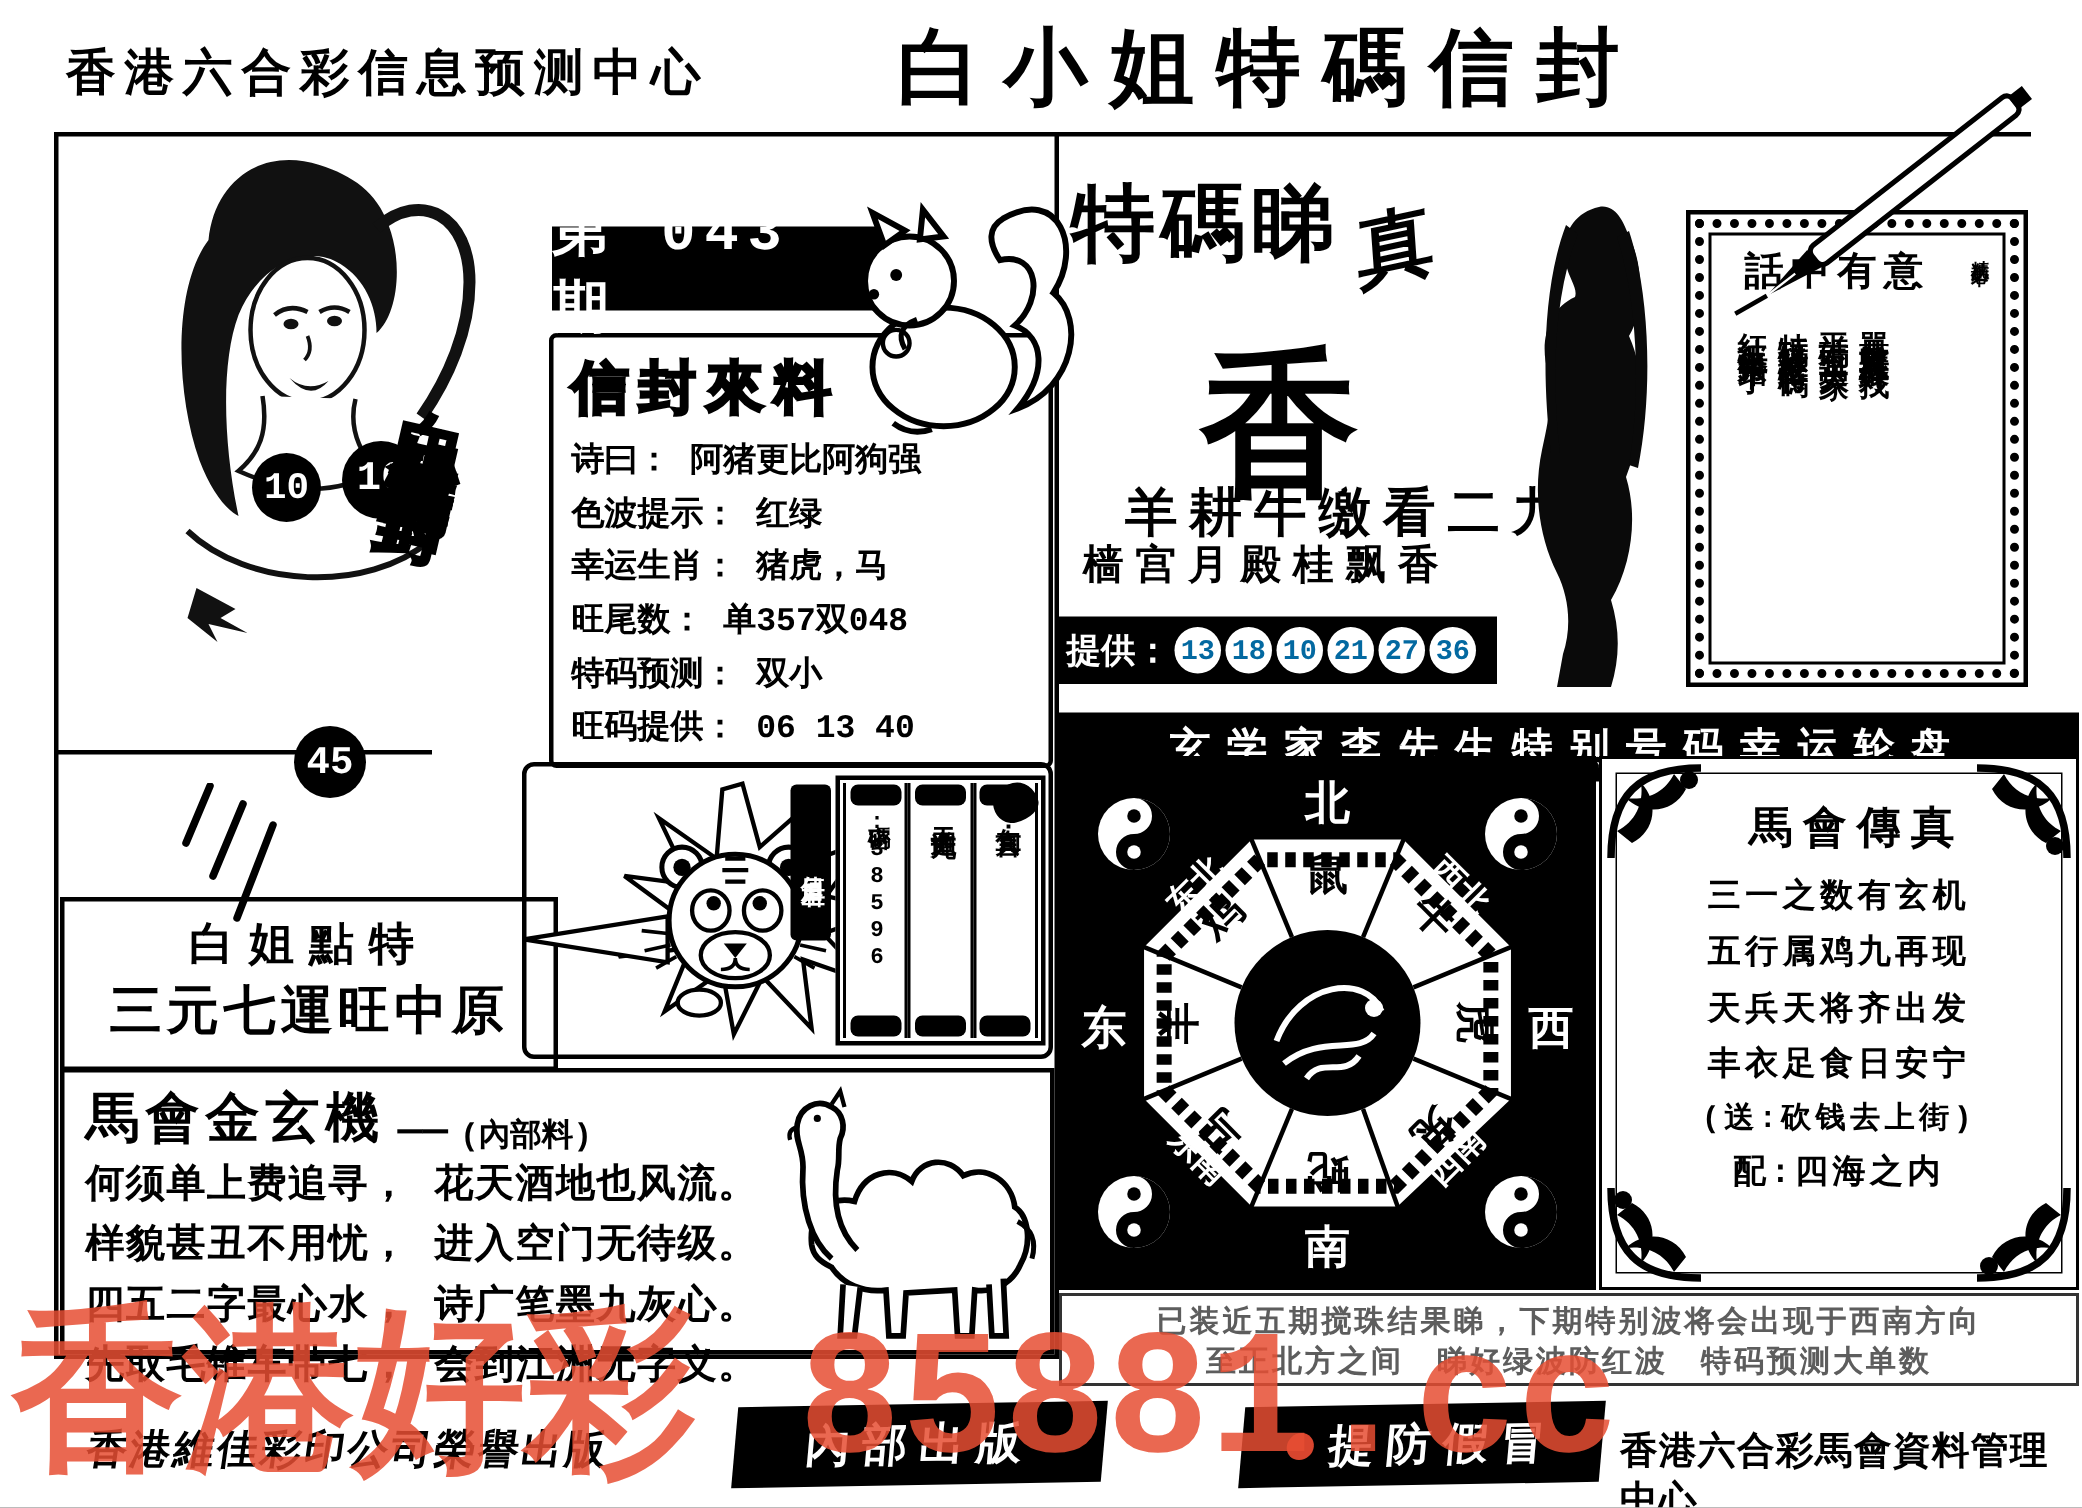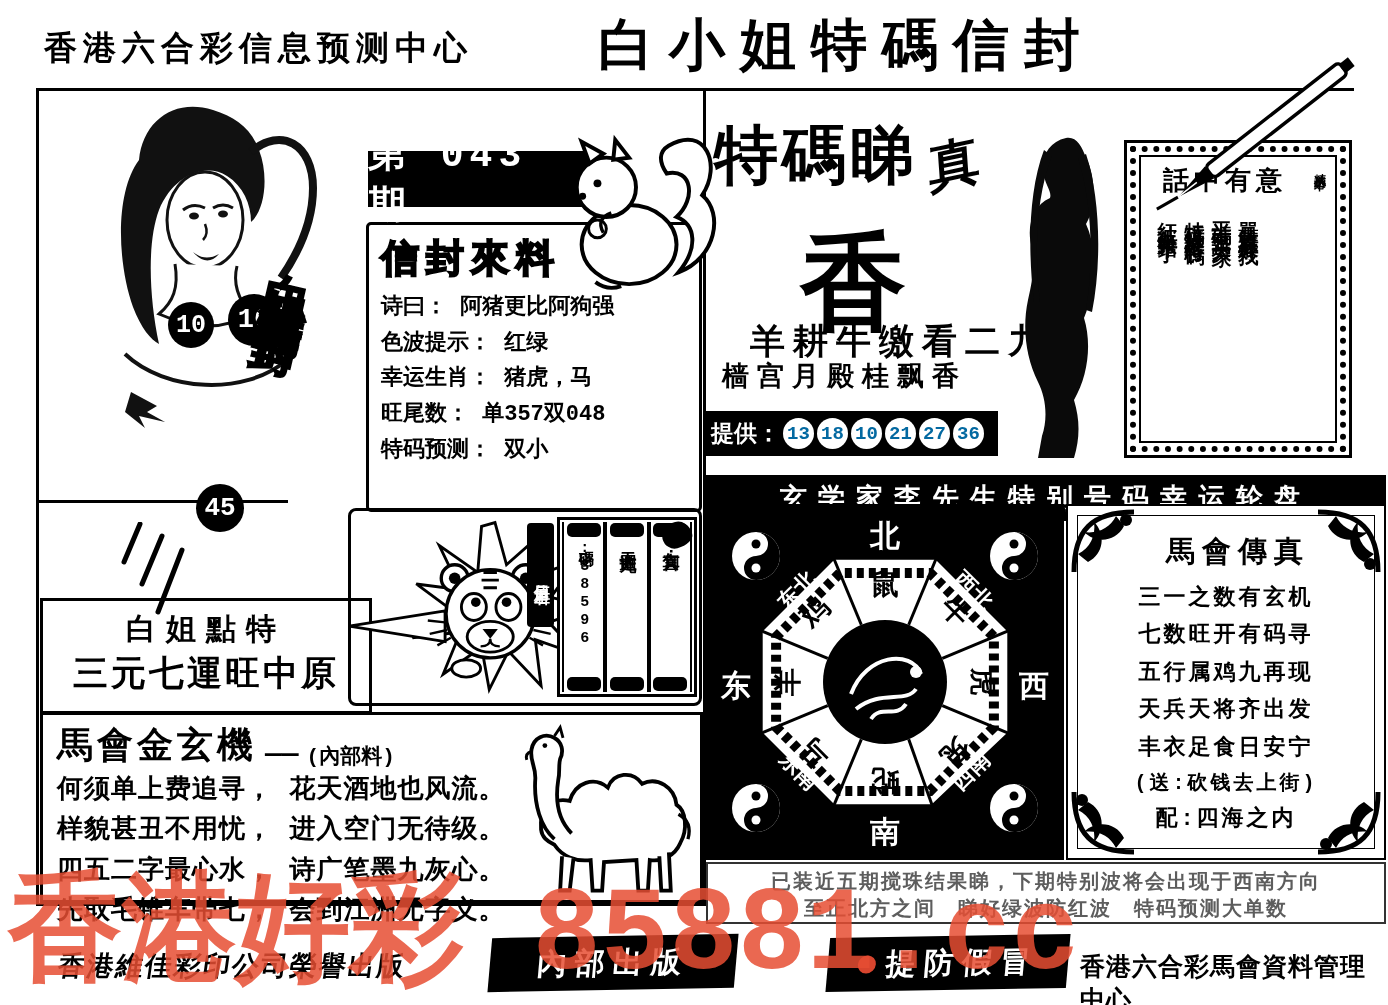--- a/index.html
+++ b/index.html
@@ -105,24 +105,25 @@
   </svg>
 
   <div class="abs" style="left:366px;top:222px;width:336px;height:290px;border:3px solid #000;border-radius:5px;
               box-sizing:border-box;padding:6px 12px;">
     <div class="b outline-txt" style="font-size:38px;letter-spacing:7px;margin:2px 0 6px;-webkit-text-stroke:2.2px #000;">信封來料</div>
     <div class="b" style="font-size:22px;line-height:1.62;">诗曰： 阿猪更比阿狗强</div>
     <div class="b" style="font-size:22px;line-height:1.62;">色波提示： 红绿</div>
     <div class="b" style="font-size:22px;line-height:1.62;">幸运生肖： 猪虎，马</div>
     <div class="b" style="font-size:22px;line-height:1.62;">旺尾数： 单357双048</div>
     <div class="b" style="font-size:22px;line-height:1.62;">特码预测： 双小</div>
+    <div class="b" style="font-size:22px;line-height:1.62;">旺码提供： 06 13 40</div>
   </div>
 
   <div class="abs" style="left:714px;top:112px;display:flex;align-items:flex-start;gap:10px;">
-    <span class="b" style="font-size:64px;letter-spacing:4px;">特碼睇</span>
+    <span class="b" style="font-size:56px;letter-spacing:4px;">特碼睇</span>
     <span class="b" style="font-size:52px;margin-top:18px;transform:rotate(-12deg) skewX(-8deg);display:inline-block;">真</span>
   </div>
   <div class="abs b" style="left:800px;top:212px;font-size:106px;">香</div>
   <div class="abs b" style="left:722px;top:318px;font-size:35px;letter-spacing:8px;margin-left:28px;">羊耕牛缴看二九</div>
   <div class="abs b" style="left:722px;top:358px;font-size:27px;letter-spacing:8px;">樯宫月殿桂飘香</div>
 
   <div class="banner" style="left:706px;top:392px;width:292px;height:45px;justify-content:flex-start;gap:3px;padding:0 5px;box-sizing:border-box;">
     <span class="b" style="font-size:23px;letter-spacing:0;">提供：</span>
     <span class="num-ball">13</span>
     <span class="num-ball">18</span>
@@ -308,21 +309,20 @@
       <circle cx="58" cy="14" r="6" fill="#000"></circle>
     </svg>
     <svg style="position:absolute;right:0;bottom:0;transform:rotate(180deg);" width="72" height="72" viewBox="0 0 72 72">
       <path d="M6,66 C6,24 24,6 66,6" fill="none" stroke="#000" stroke-width="5"></path>
       <path d="M10,48 C22,42 28,30 26,16 C38,28 36,48 20,56 Z" fill="#000"></path>
       <path d="M48,10 C42,22 30,28 16,26 C28,38 48,36 56,20 Z" fill="#000"></path>
       <circle cx="58" cy="14" r="6" fill="#000"></circle>
     </svg>
     <div class="b" style="font-size:29px;letter-spacing:7px;text-align:center;margin-top:26px;padding-left:24px;">馬會傳真</div>
     <div class="mc-line" style="margin-top:8px;">三一之数有玄机</div>
-    <div class="mc-line">七数旺开有码寻</div>
     <div class="mc-line">五行属鸡九再现</div>
     <div class="mc-line">天兵天将齐出发</div>
     <div class="mc-line">丰衣足食日安宁</div>
     <div class="mc-line" style="font-size:20px;">(送:砍钱去上街)</div>
     <div class="mc-line">配:四海之内</div>
   </div>
 
   <div class="abs" style="left:706px;top:862px;width:680px;height:62px;border:2px solid #333;box-sizing:border-box;
               text-align:center;color:#5d5d5d;padding-top:5px;">
     <div class="b" style="font-size:20px;letter-spacing:2px;line-height:1.35;">已装近五期搅珠结果睇，下期特别波将会出现于西南方向</div>

